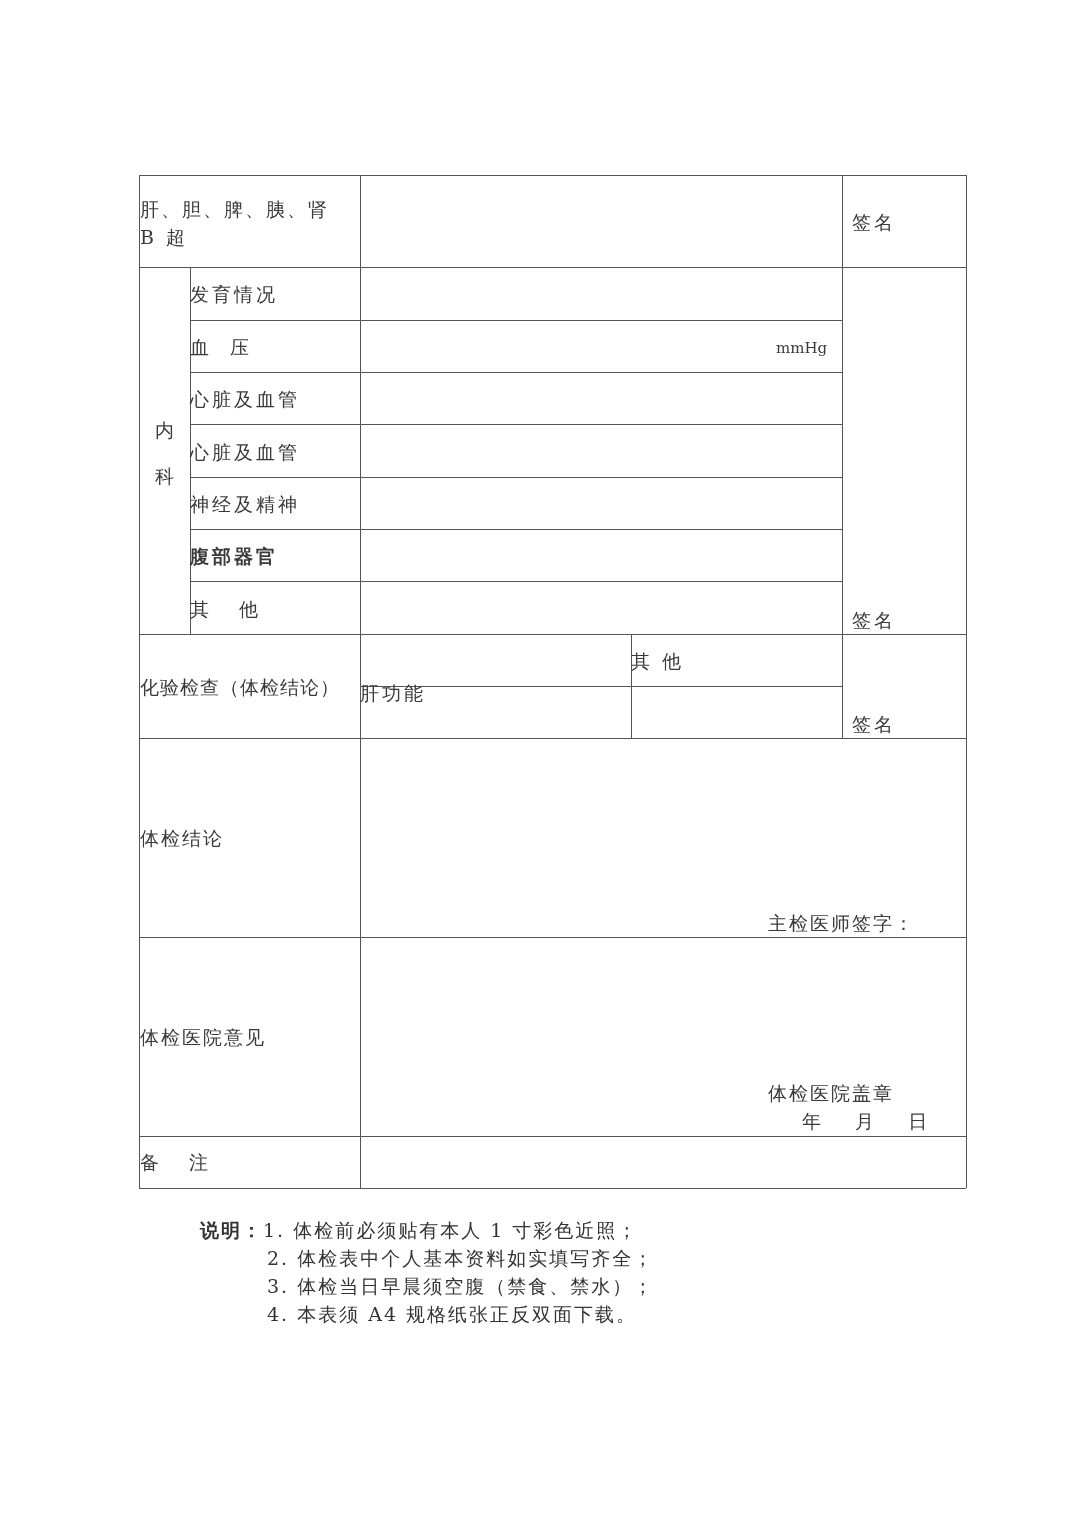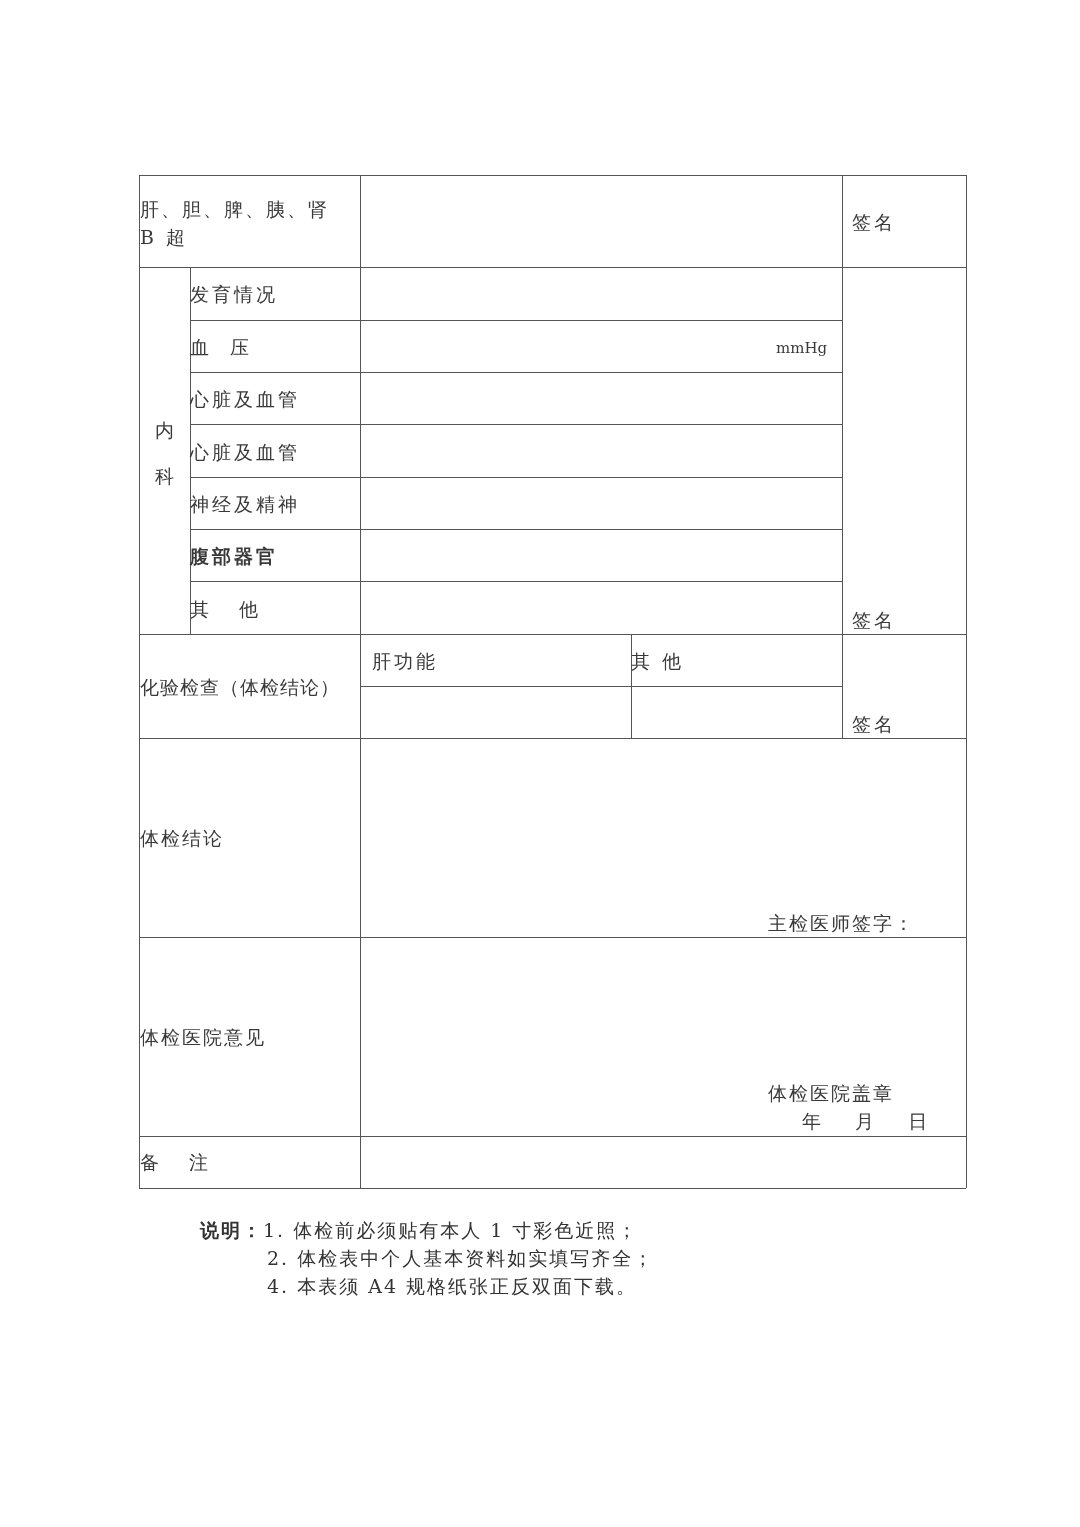--- a/index.html
+++ b/index.html
@@ -73,21 +73,21 @@
   <div class="txt center" style="left:190px; top:543px; width:170px;font-weight:bold;">腹部器官</div>
   <div class="field" style="left:362px; top:531px; width:478px; height:48px;"></div>
 
   <div class="txt center" style="left:190px; top:596px; width:170px; white-space:pre;">其   他</div>
   <div class="field" style="left:362px; top:583px; width:478px; height:49px;"></div>
 
   <div class="txt" style="left:852px; top:607px;">签名</div>
   <div class="field" style="left:844px; top:269px; width:120px; height:335px;"></div>
 
   <div class="txt center" style="left:140px; top:674px; width:220px; letter-spacing:1px;">化验检查（体检结论）</div>
-  <div class="txt center" style="left:360px; top:648px; width:271px;padding-left:12px;">肝功能</div>
+  <div class="txt center" style="left:360px; top:680px; width:271px;">肝功能</div>
   <div class="txt center" style="left:631px; top:648px; width:211px; white-space:pre;">其 他</div>
   <div class="field" style="left:362px; top:688px; width:267px; height:48px;"></div>
   <div class="field" style="left:633px; top:688px; width:207px; height:48px;"></div>
   <div class="txt" style="left:852px; top:711px;">签名</div>
   <div class="field" style="left:844px; top:636px; width:120px; height:74px;"></div>
 
   <div class="txt center" style="left:140px; top:825px; width:220px; letter-spacing:2px;">体检结论</div>
   <div class="field" style="left:362px; top:740px; width:602px; height:160px;"></div>
   <div class="txt" style="left:768px; top:910px; letter-spacing:2px;">主检医师签字：</div>
 
@@ -97,16 +97,17 @@
   <div class="txt" style="left:802px; top:1108px; white-space:pre; letter-spacing:4px;">年   月   日</div>
 
   <div class="txt center" style="left:140px; top:1149px; width:220px; white-space:pre;">备   注</div>
   <div class="field" style="left:362px; top:1138px; width:602px; height:48px;"></div>
 
   <div class="notes">
     <div class="line">
       <span class="label">说明：</span><span>1. 体检前必须贴有本人 1 寸彩色近照；</span>
     </div>
     <div class="line indent">2. 体检表中个人基本资料如实填写齐全；</div>
+    <div class="line indent">3. 体检当日早晨须空腹（禁食、禁水）；</div>
     <div class="line indent">4. 本表须 A4 规格纸张正反双面下载。</div>
   </div>
 
 </div>
 
 </body></html>

